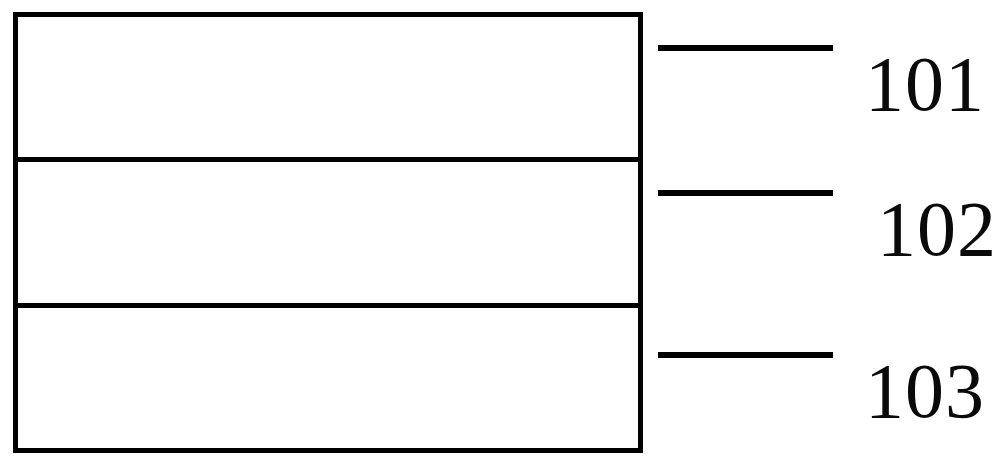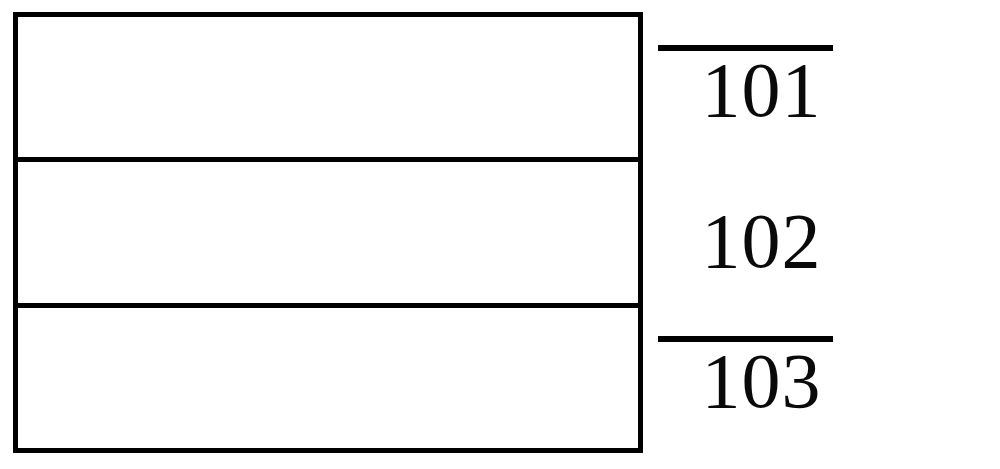--- a/index.html
+++ b/index.html
@@ -32,26 +32,24 @@
     background: #ffffff;
   }
   .layer + .layer {
     border-top: 5px solid #000000;
   }
   .callout {
     position: absolute;
     left: 658px;
     height: 84px;
     display: flex;
-    align-items: center;
-    flex-direction: column;
   }
   .callout-1 { top: 45px; }   
   .callout-2 { top: 190px; gap: 12px; }  
-  .callout-3 { top: 336px; }  
+  .callout-3 { top: 352px; }  
   .leader {
     display: block;
     width: 175px;
     height: 6px;
     background: #000000;
     margin-right: 32px;
   }
   .label {
     font-size: 78px;
     line-height: 1;

